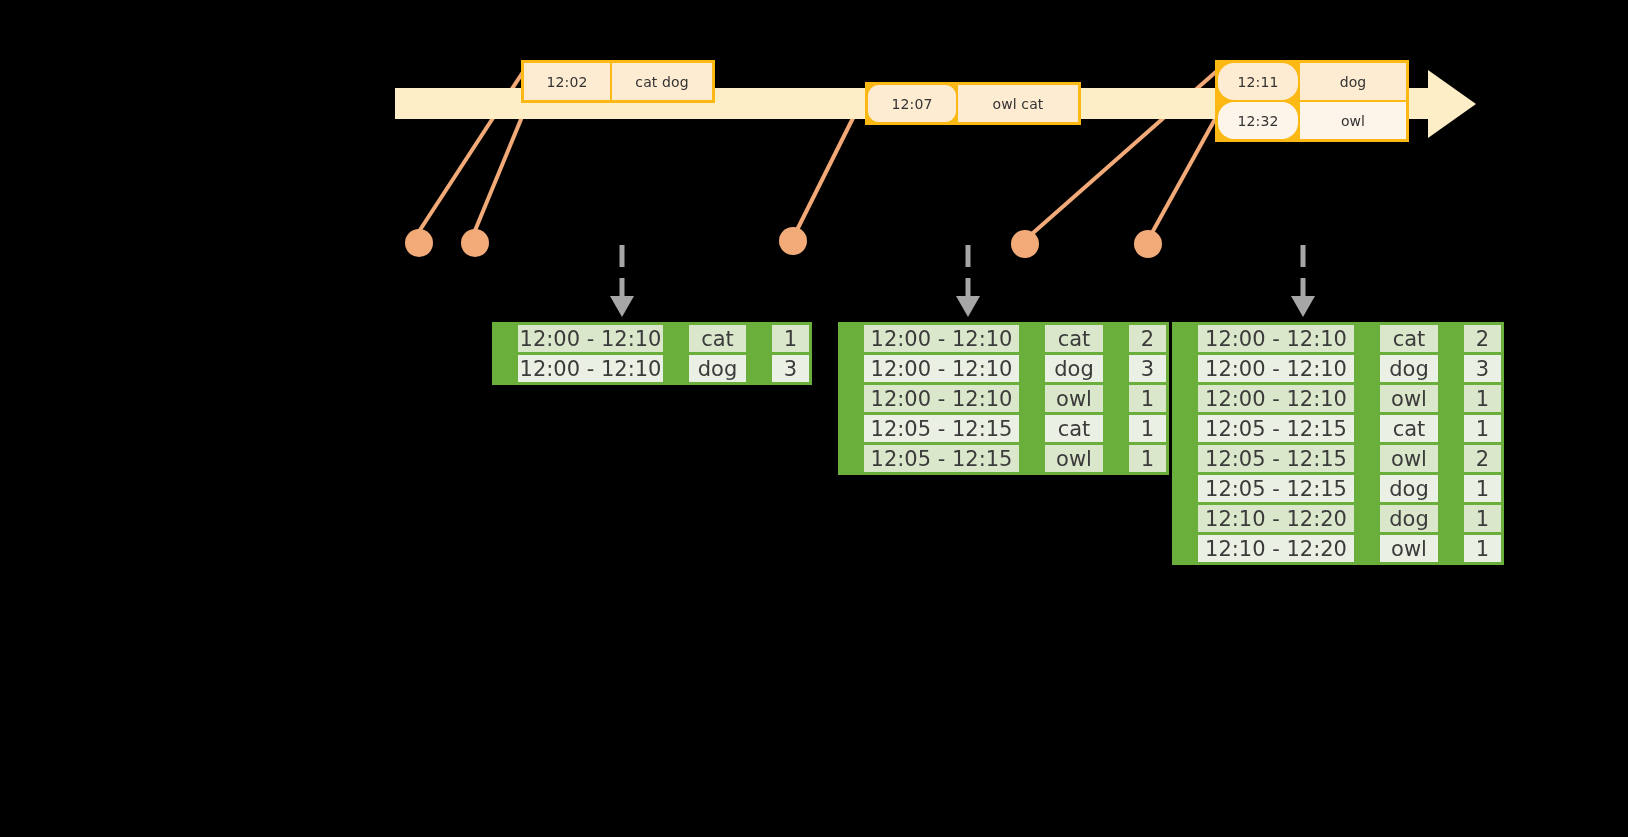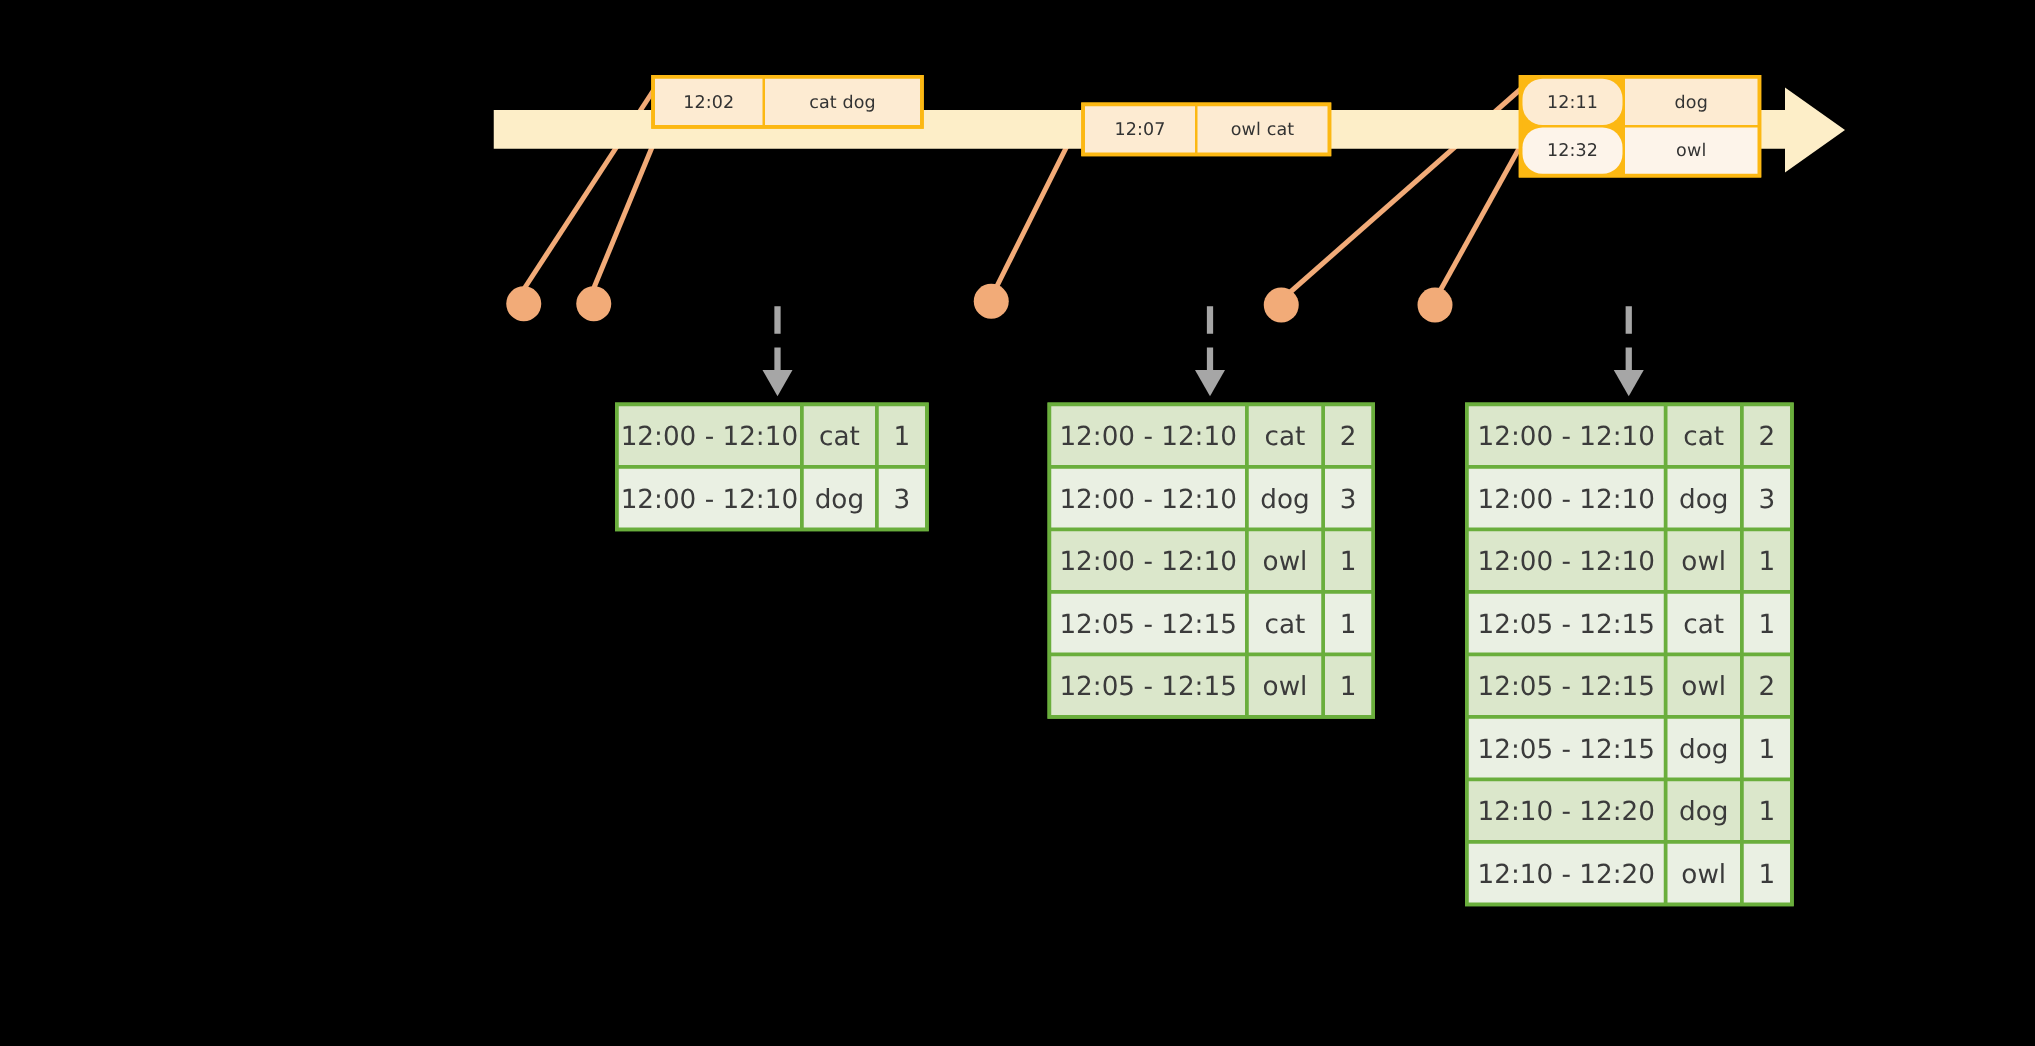--- a/index.html
+++ b/index.html
@@ -53,47 +53,48 @@
   .event-cell {
     display: flex;
     align-items: center;
     justify-content: center;
     font-size: 14px;
     color: #333333;
     height: 37px;
     letter-spacing: .1px;
   }
   .event-cell.time { width: 86px; }
-  .event-cell.words { width: 124px; }
+  .event-cell.words { width: 100px; }
   .ev-shadeA .event-cell { background: #fdebd2; }
   .ev-shadeB .event-cell { background: #fdf4ea; }
 
   
-  .g-mid .event-cell.time { width: 88px; }
-  .g-mid .event-cell.words { width: 104px; }
+  .g-mid .event-cell.time { width: 88px; border-radius: 11px; }
+  .g-mid .event-cell.words { width: 120px; }
   .g-right .event-cell.time { width: 80px; border-radius: 16px; }
   .g-right .event-cell.words { width: 106px; }
 
   
   .result-table {
     position: absolute;
     border: 3px solid #6aae3c;
     background: #6aae3c;
     display: flex;
     flex-direction: column;
     gap: 3px;
   }
   .res-row { display: flex; gap: 3px; }
   .res-cell {
     display: flex;
     align-items: center;
     justify-content: center;
     font-size: 21px;
     color: #3b3b3b;
-    height: 47px;
+    height: 27px;
+    margin-left: 23px;
   }
   .res-cell.range { width: 152px; }
   .res-cell.word  { width: 58px; text-align: right; }
   .res-cell.count { width: 35px; }
   .shadeA .res-cell { background: #dbe7cb; }
   .shadeB .res-cell { background: #eaf0e3; }
 
   
   .t1 .res-cell.range { width: 145px; }
   .t1 .res-cell.word  { width: 57px; }

